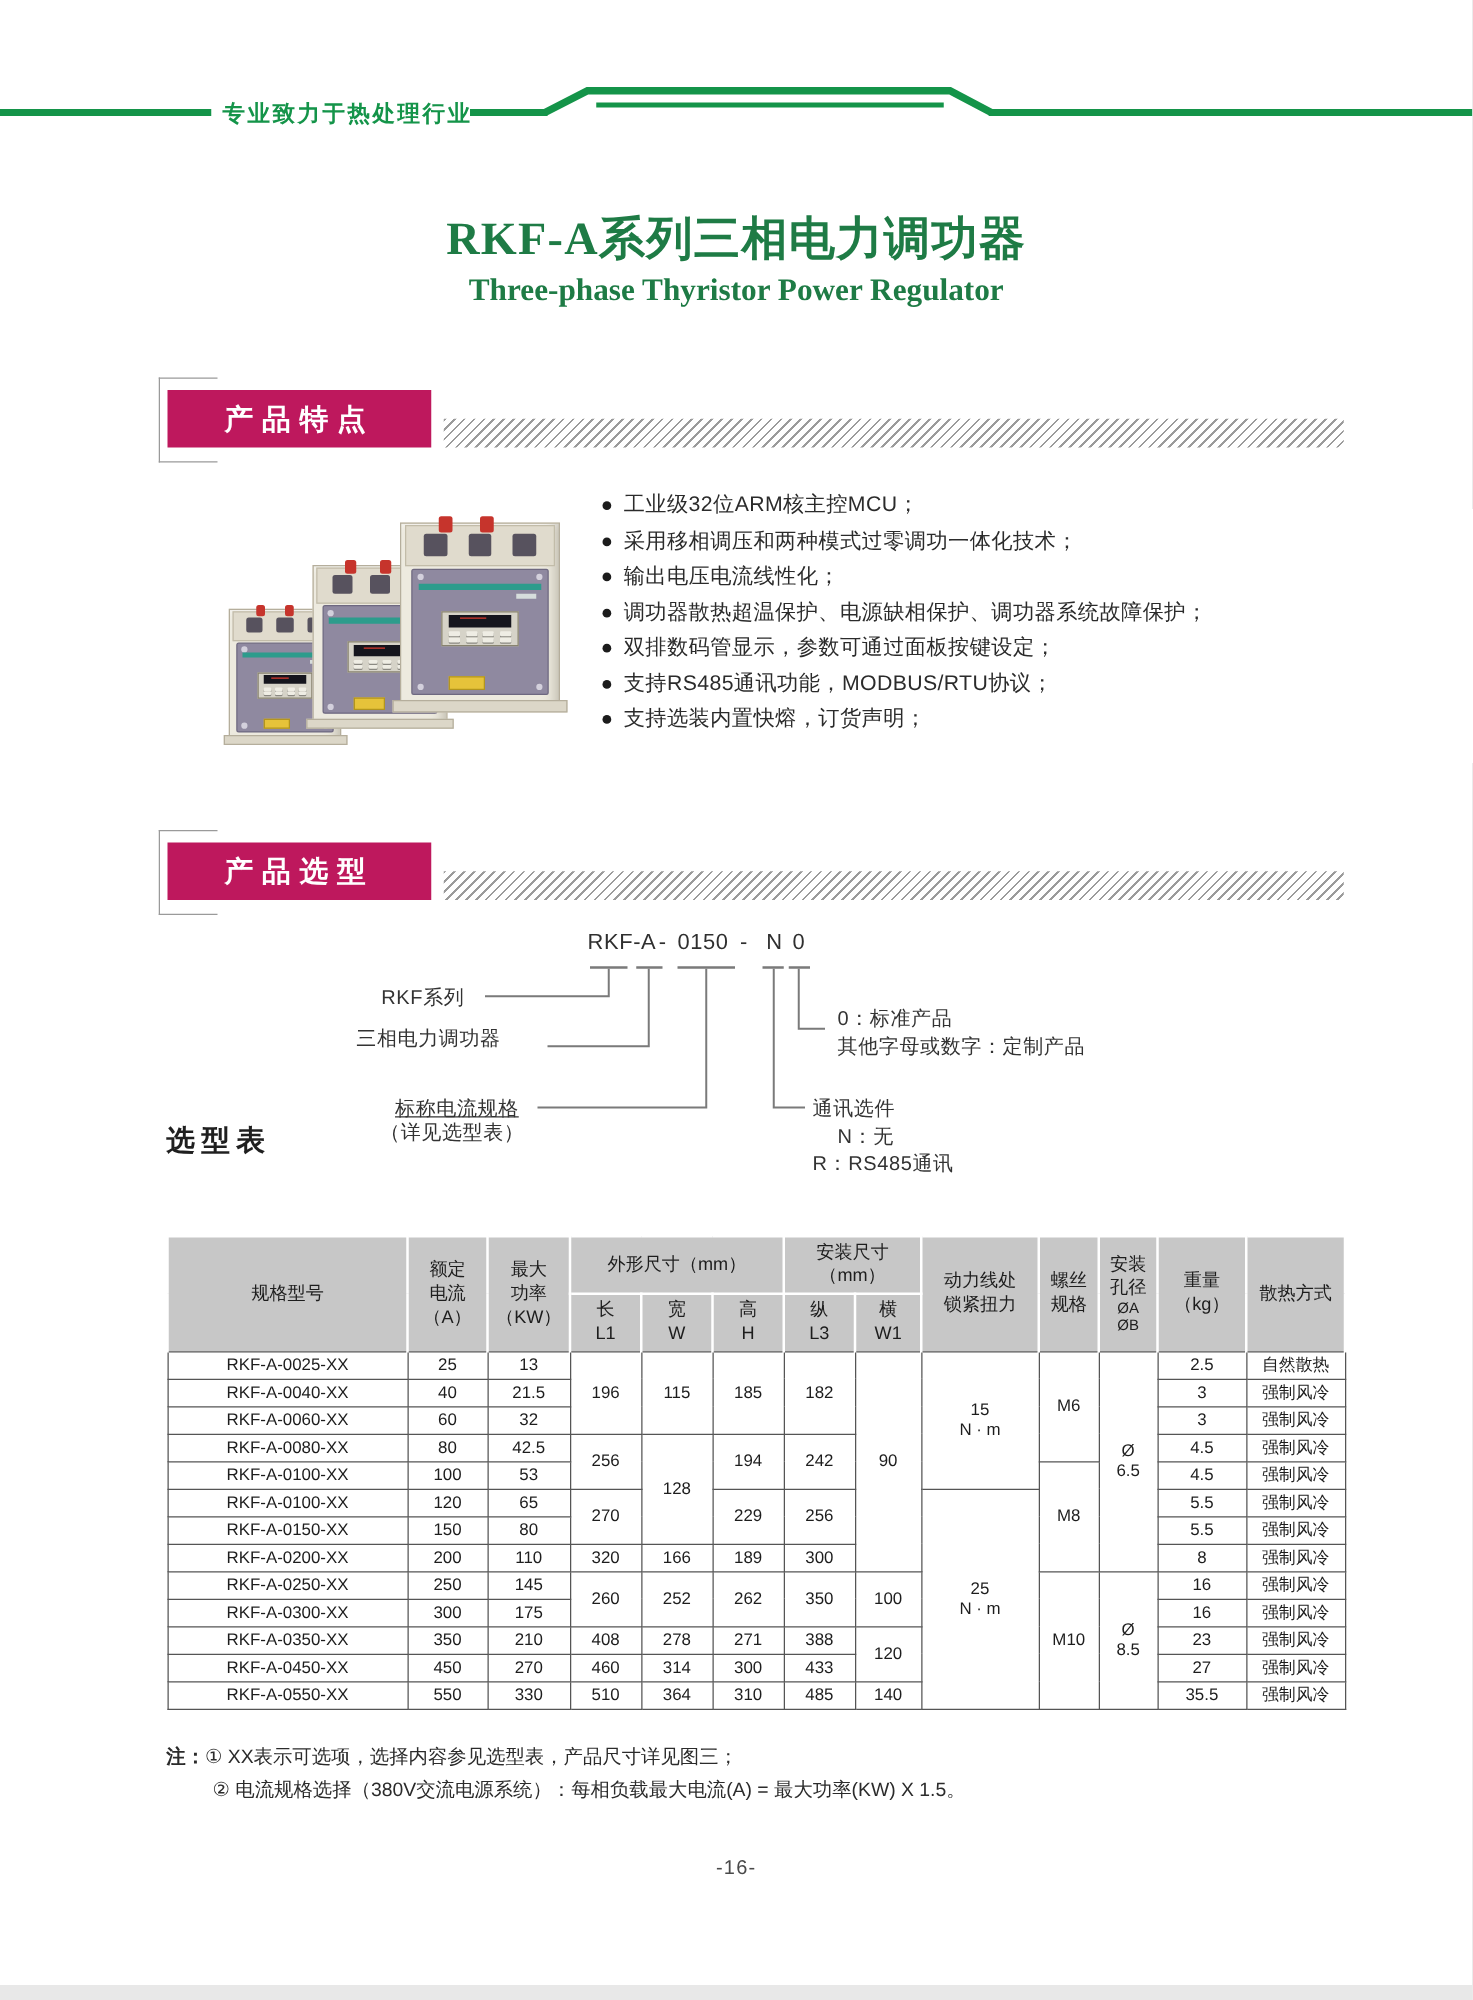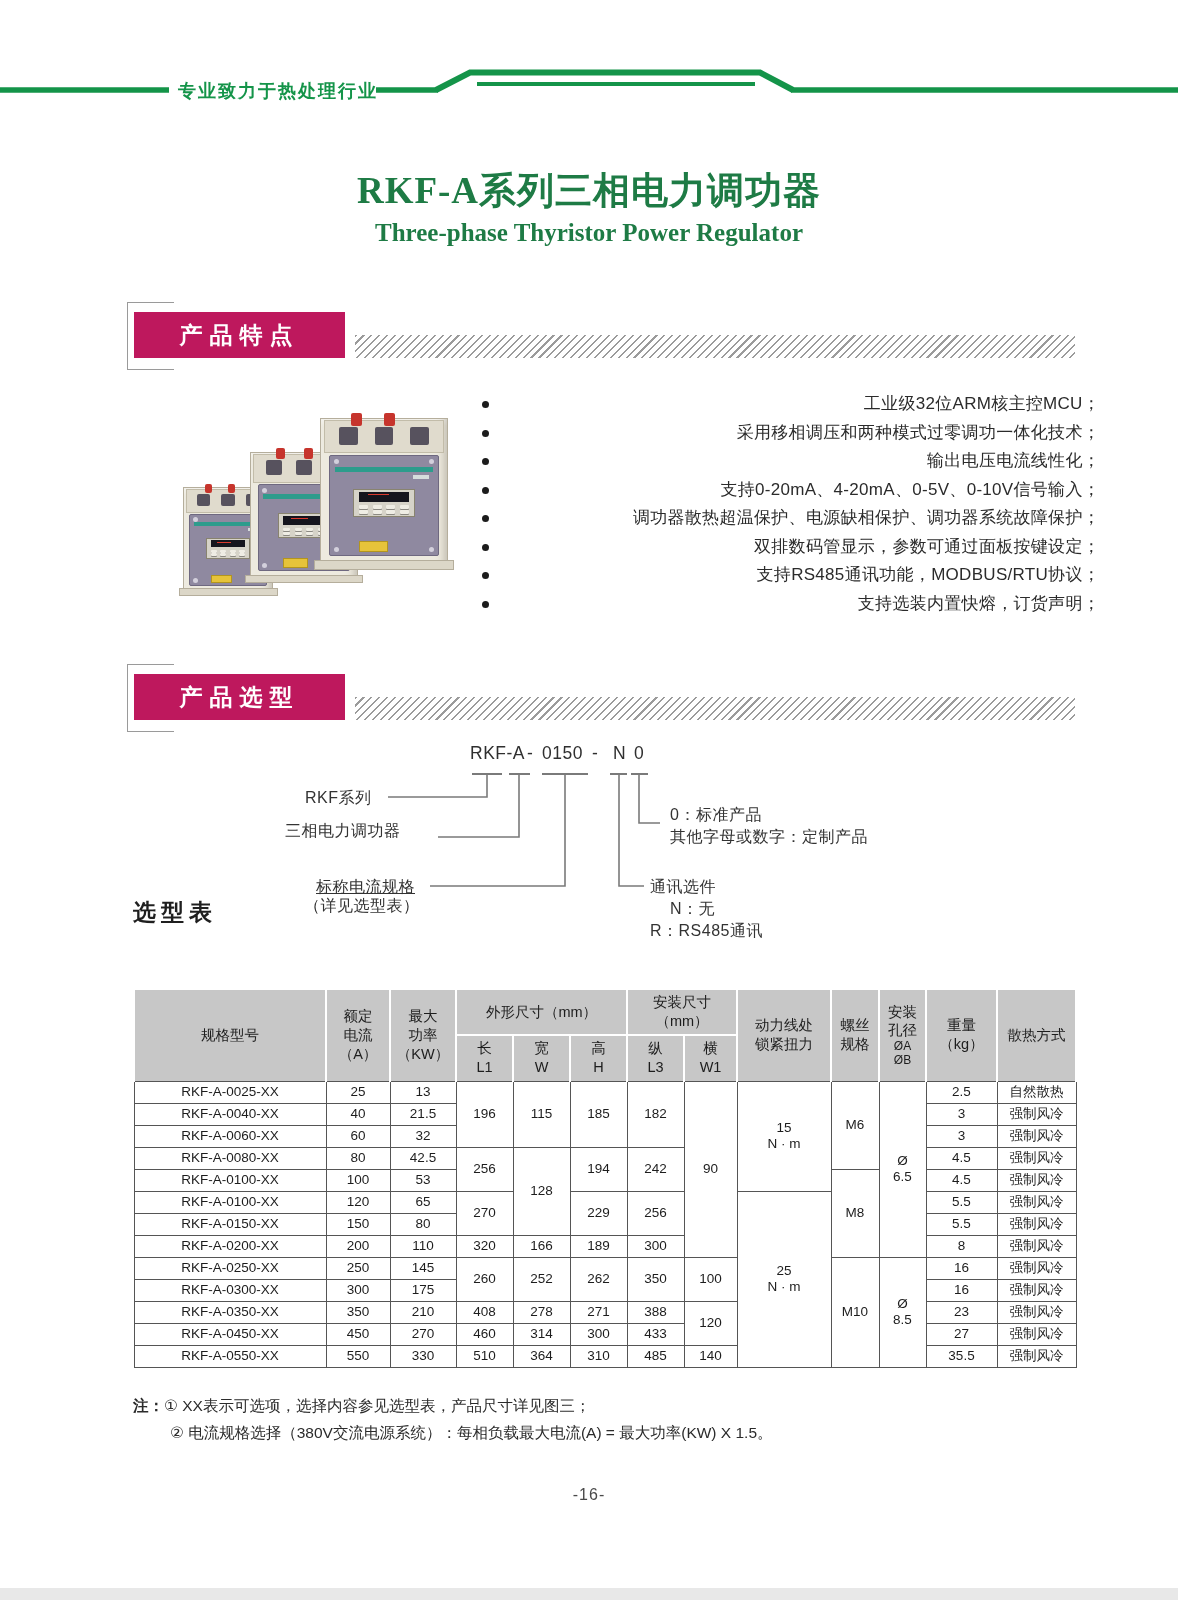--- a/index.html
+++ b/index.html
@@ -20,21 +20,21 @@
             font-size:25px;color:#1e7b45;}
 
   
   .bracket{position:absolute;width:46px;height:66px;border:1.5px solid #9a9a9a;border-right:none;background:transparent;}
   .banner{position:absolute;width:211px;height:46px;background:#be185d;color:#fff;
           font-size:23px;font-weight:bold;letter-spacing:7px;line-height:46px;text-align:center;}
   .hatch{position:absolute;width:720px;height:23px;
          background:repeating-linear-gradient(135deg,#9b9b9b 0,#9b9b9b 1.5px,transparent 1.5px,transparent 5.6px);}
 
   
-  .features{position:absolute;left:480px;top:390px;width:620px;margin:0;padding:0;list-style:none;text-align:right;}
+  .features{position:absolute;left:480px;top:390px;width:620px;margin:0;padding:0;list-style:none;}
   .features li{position:relative;padding-left:19px;font-size:17px;line-height:28.5px;
                color:#2b2b2b;letter-spacing:0.3px;}
   .features li::before{content:"";position:absolute;left:2px;top:11px;width:7px;height:7px;
                border-radius:50%;background:#1c1c1c;}
 
   
   .photo{position:absolute;left:150px;top:400px;width:320px;height:215px;}
   .device{position:absolute;}
   .dev-body{position:absolute;left:0;right:0;top:0;bottom:0;background:#edeadf;border:1px solid #b5ae9c;
             box-shadow:inset -8px 0 10px -6px rgba(90,80,60,.35), inset 0 6px 6px -4px rgba(255,255,255,.8);}
@@ -210,21 +210,20 @@
         </div>
         <div class="sticker"></div>
       </div>
     </div>
   </div>
 
   <ul class="features" id="features-list">
       <li>工业级32位ARM核主控MCU；</li>
       <li>采用移相调压和两种模式过零调功一体化技术；</li>
       <li>输出电压电流线性化；</li>
-      <li>支持0-20mA、4-20mA、0-5V、0-10V信号输入；</li>
       <li>调功器散热超温保护、电源缺相保护、调功器系统故障保护；</li>
       <li>双排数码管显示，参数可通过面板按键设定；</li>
       <li>支持RS485通讯功能，MODBUS/RTU协议；</li>
       <li>支持选装内置快熔，订货声明；</li>
     </ul>
 
   <div class="bracket" style="left:127px;top:664px;"></div>
   <div class="banner" style="left:134px;top:674px;">产品选型</div>
   <div class="hatch" style="left:355px;top:697px;"></div>
 

